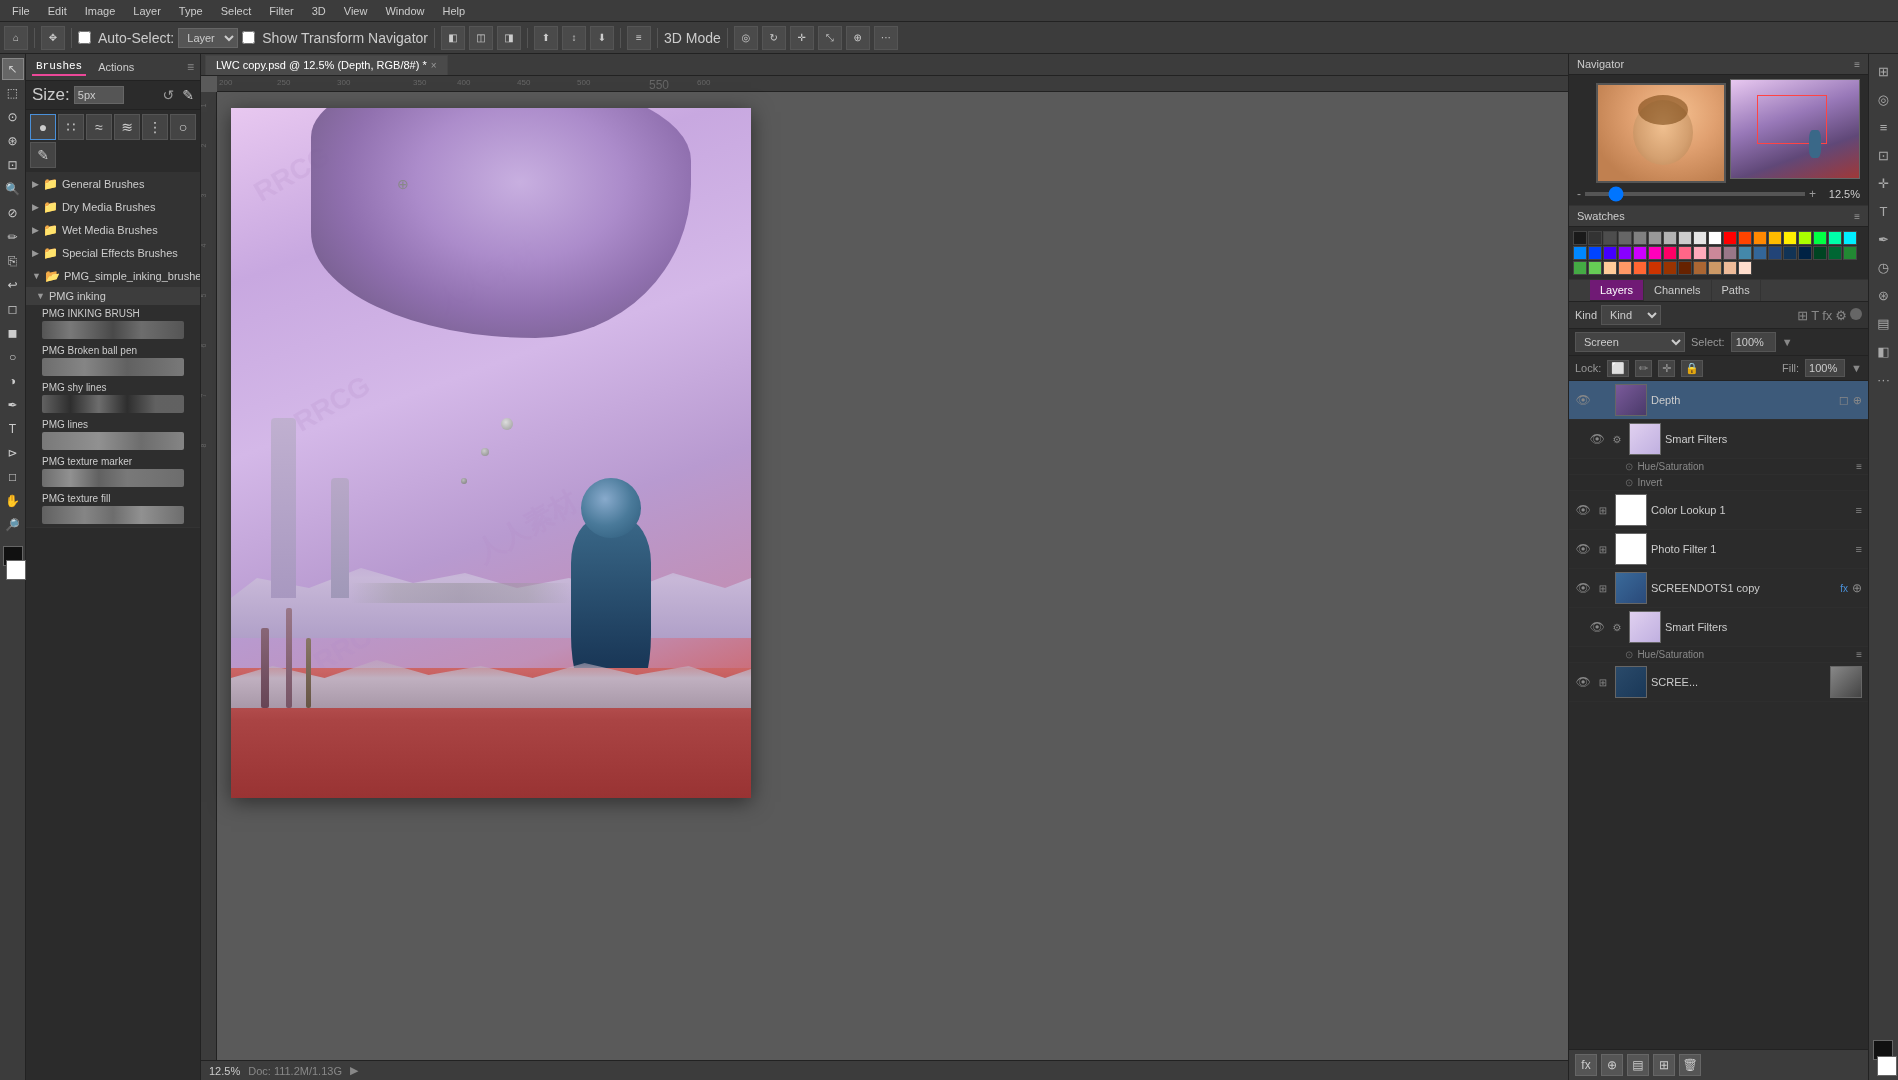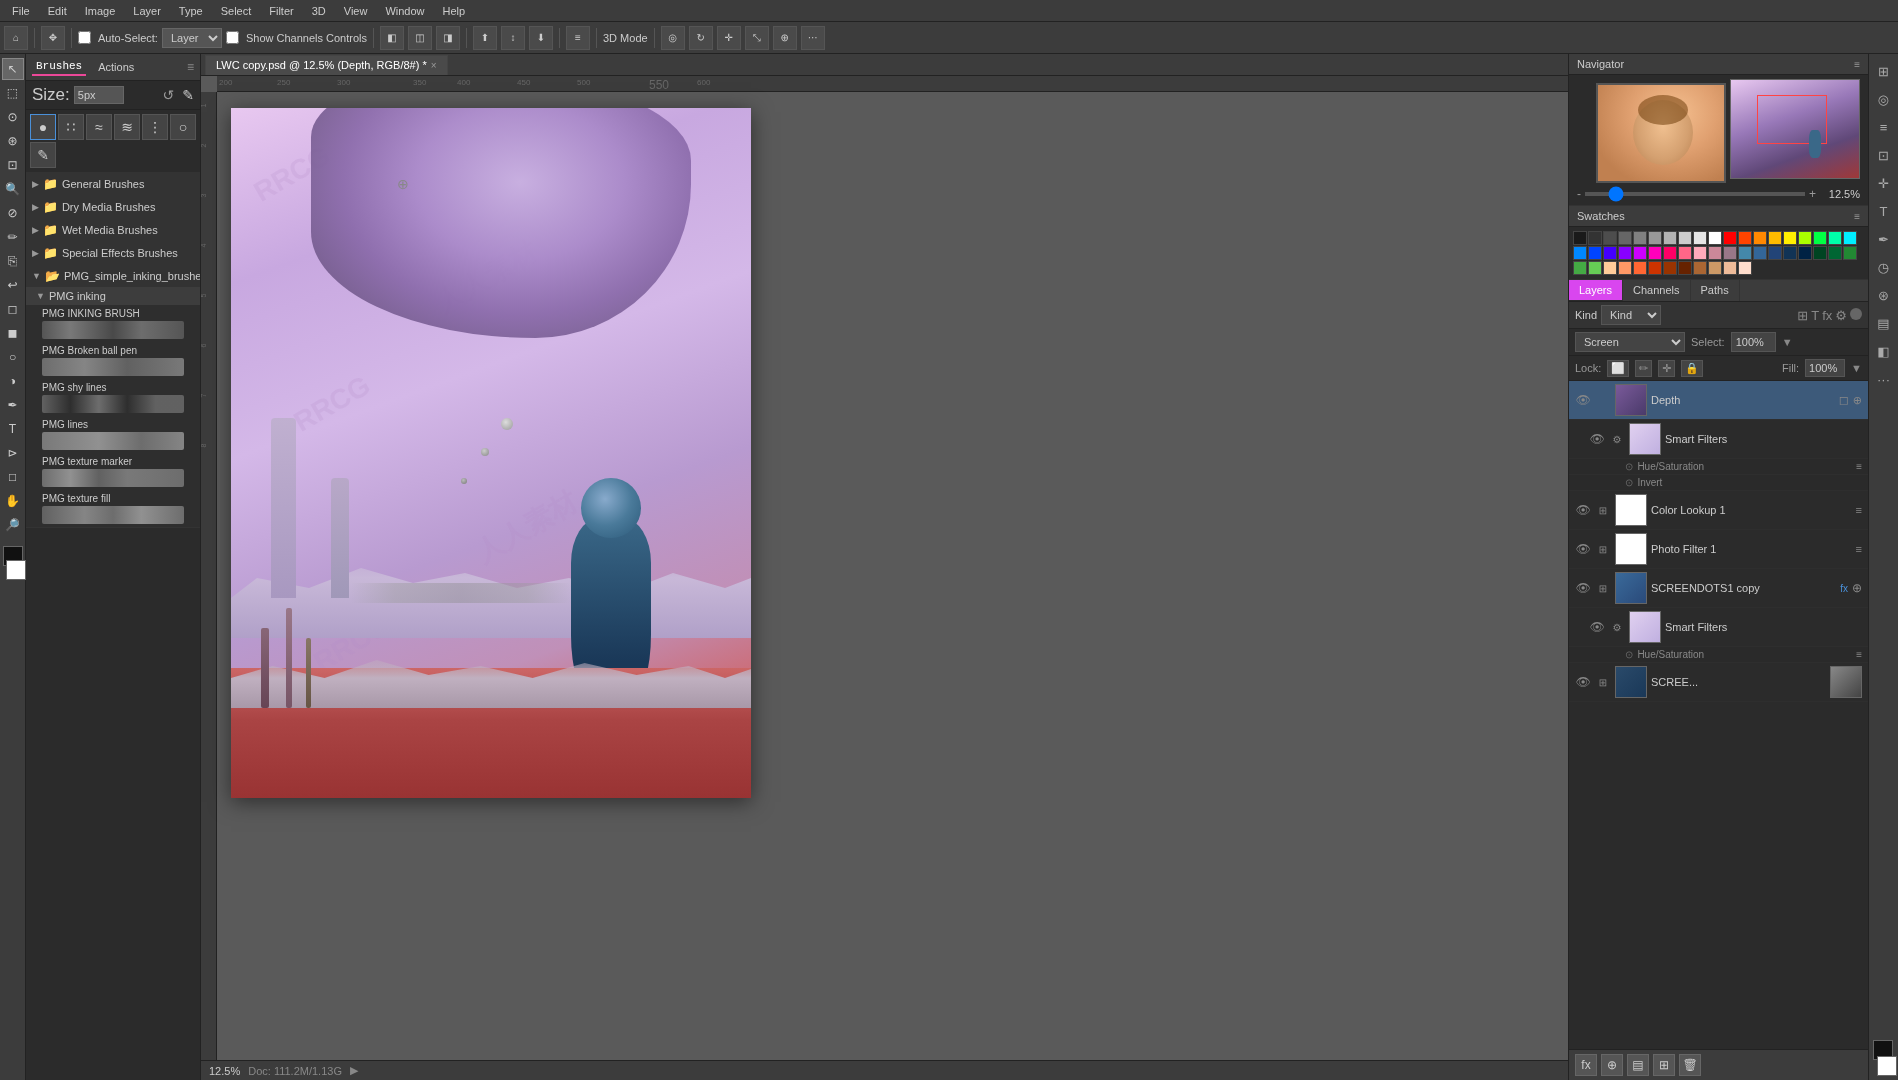--- a/index.html
+++ b/index.html
@@ -46,21 +46,21 @@
     }
     .toolbar-btn {
       width: 24px; height: 24px;
       background: #4a4a4a;
       border: 1px solid #555;
       color: #ccc;
       display: flex; align-items: center; justify-content: center;
       cursor: pointer; font-size: 10px;
     }
     .toolbar-sep { width: 1px; height: 20px; background: #555; margin: 0 2px; }
-    .toolbar-label { font-size: 11px; color: #ccc; }
+    .toolbar-label { font-size: 14px; color: #ccc; }
     .toolbar-input {
       height: 20px; background: #555; border: 1px solid #666;
       color: #ccc; padding: 0 4px; font-size: 11px; width: 60px;
     }
     .toolbar-checkbox { margin-right: 3px; }
 
     
     #main-layout {
       flex: 1;
       display: flex;
@@ -307,23 +307,24 @@
       border-bottom: 1px solid #222;
     }
     .layers-tab {
       padding: 4px 10px;
       font-size: 11px;
       color: #ccc;
       cursor: pointer;
       border-right: 1px solid #333;
     }
     .layers-tab.active {
-      background: #d946ef;
+      background: #701a75;
       color: #fff;
       border-bottom: 1px solid #2b2b2b;
+      margin-left: 21px;
     }
     #layers-filter-row {
       display: flex; align-items: center; padding: 3px 6px; gap: 4px;
       background: #333; border-bottom: 1px solid #222;
     }
     .layers-filter-select {
       background: #444; border: 1px solid #555; color: #ccc;
       font-size: 11px; padding: 1px 4px; height: 20px;
     }
     #blend-mode-row {
@@ -489,21 +490,21 @@
   <div class="toolbar-sep"></div>
   <div class="toolbar-btn">✥</div>
   <div class="toolbar-sep"></div>
   <input type="checkbox" class="toolbar-checkbox" style="">
   <span class="toolbar-label">Auto-Select:</span>
   <select class="toolbar-input">
     <option>Layer</option>
     <option>Group</option>
   </select>
   <input type="checkbox" class="toolbar-checkbox" style="">
-  <span class="toolbar-label">Show Channels Controls</span>
+  <span class="toolbar-label">Show Transform Navigator</span>
   <div class="toolbar-sep"></div>
   <div class="toolbar-btn">◧</div>
   <div class="toolbar-btn">◫</div>
   <div class="toolbar-btn">◨</div>
   <div class="toolbar-sep"></div>
   <div class="toolbar-btn">⬆</div>
   <div class="toolbar-btn">↕</div>
   <div class="toolbar-btn">⬇</div>
   <div class="toolbar-sep"></div>
   <div class="toolbar-btn">≡</div>

